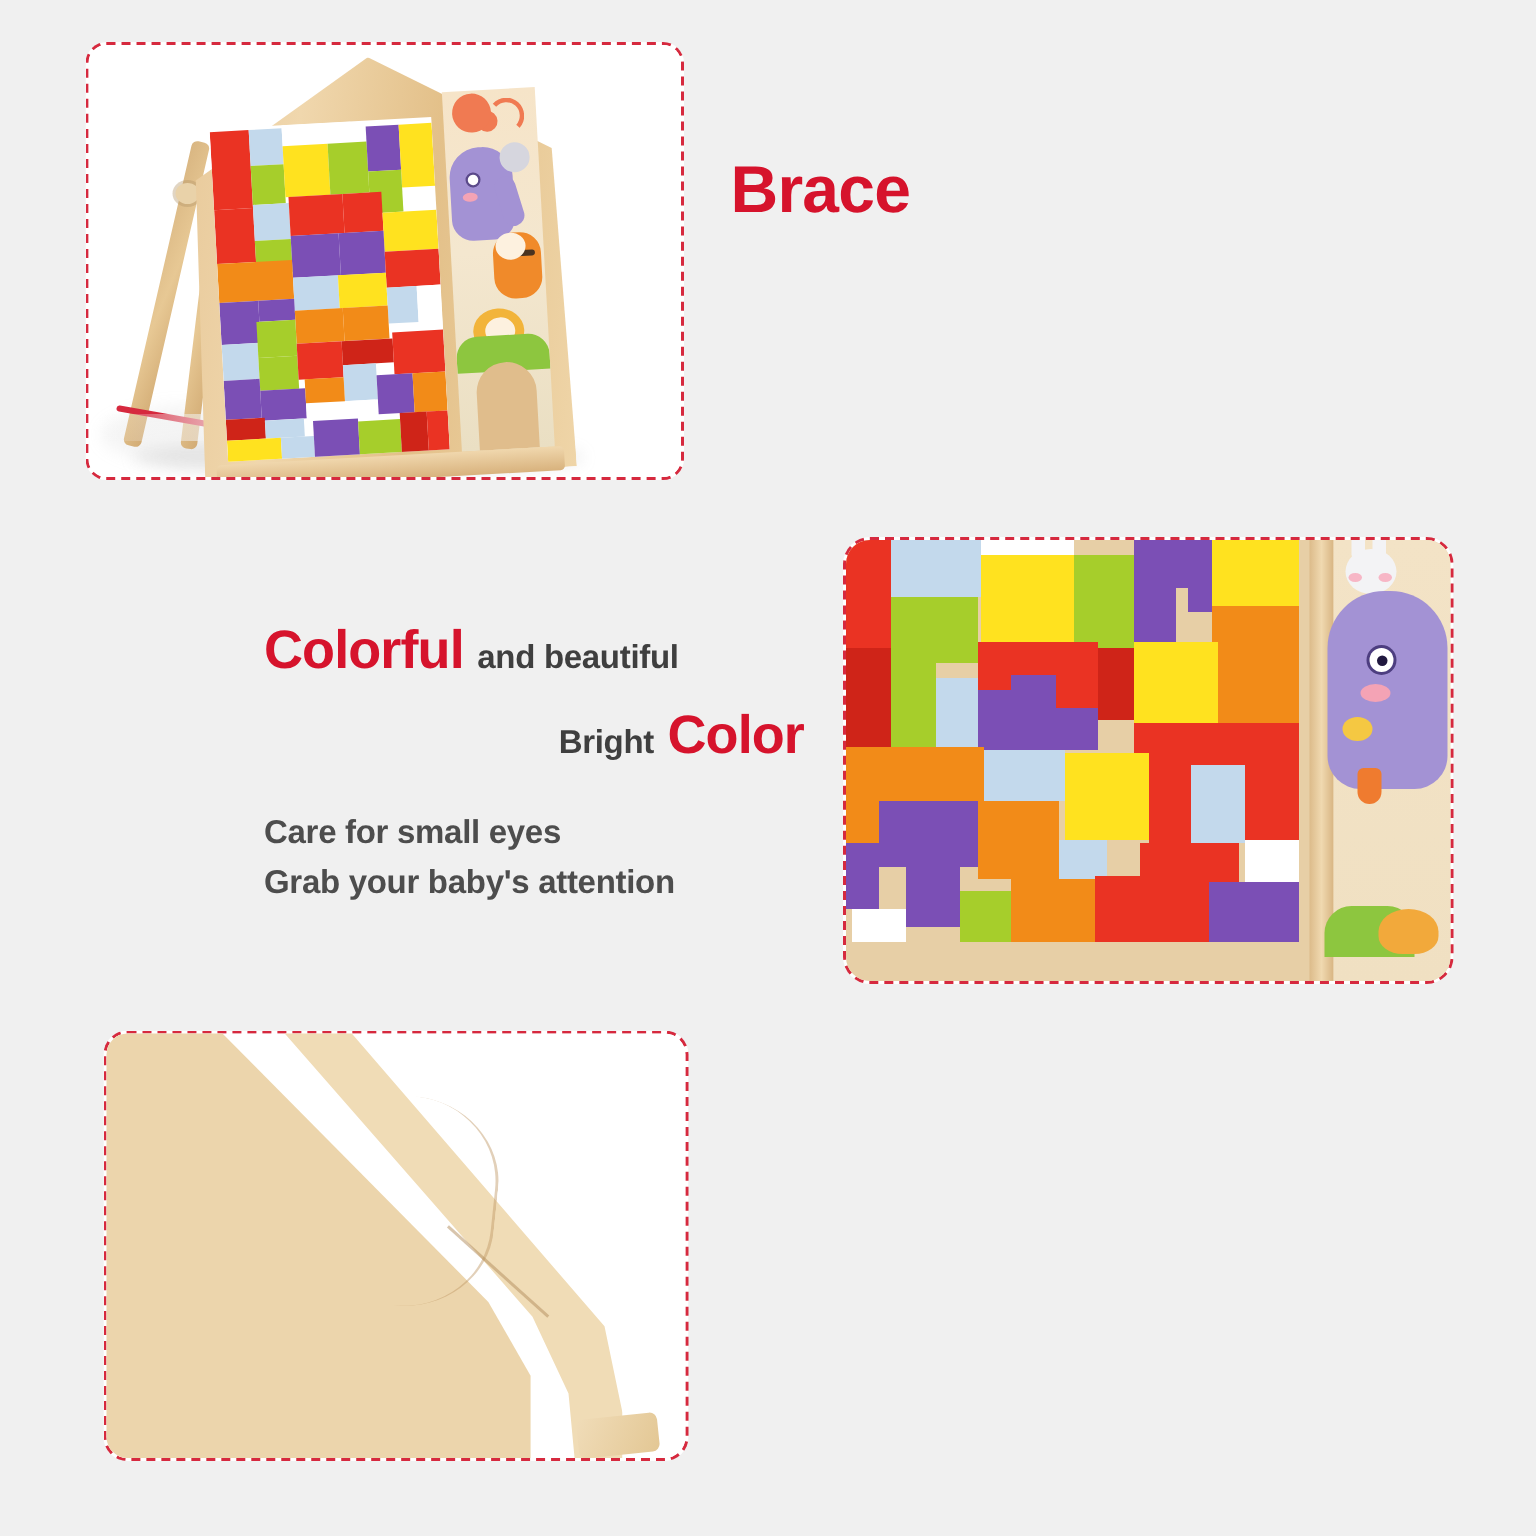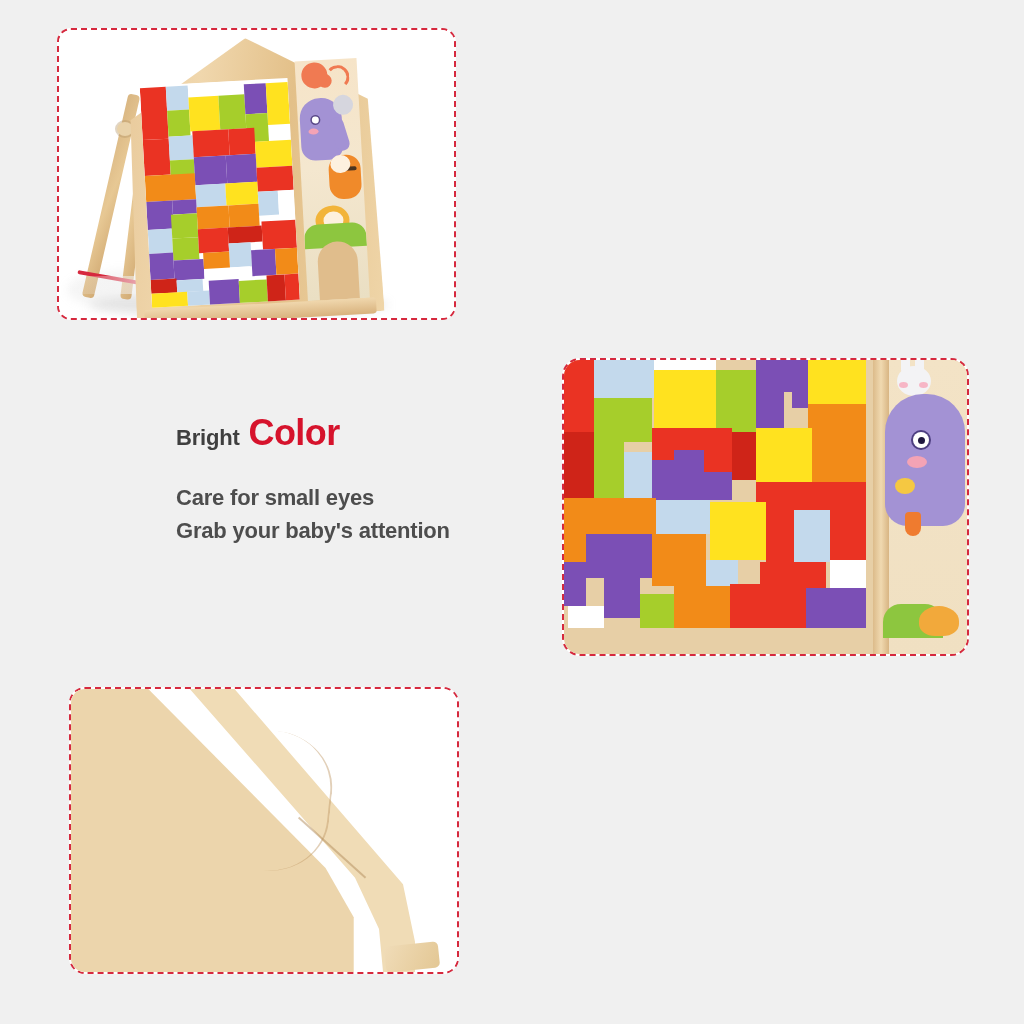--- a/index.html
+++ b/index.html
@@ -67,21 +67,21 @@
   #text-wooden .sub-line {
     color: #2d4a5e;
     font-size: 21px;
     line-height: 1.55;
   }
   #text-wooden .sub-wrap { margin-top: 16px; }
 
   
   .mix-line { line-height: 1; white-space: nowrap; }
   #mix-line-1 { margin-bottom: 21px; }
-  #mix-line-2 { margin-bottom: 30px; }
+  #mix-line-2 { margin-bottom: 30px; text-align: right; }
   .word-red-lg  { color: #d6132c; font-size: 36px; font-weight: bold; letter-spacing: -0.6px; }
   .word-gray-sm { color: #3f3f3f; font-size: 22px; font-weight: bold; letter-spacing: -0.2px; }
   .spacer-sm { display: inline-block; width: 9px; }
   #text-color .body-line {
     color: #4d4d4d;
     font-size: 22px;
     font-weight: bold;
     line-height: 1.5;
     letter-spacing: -0.2px;
   }
@@ -268,23 +268,27 @@
             <div class="arch-cutout" style="left:12px; top:182px; width:40px; height:58px;"></div>
           </div>
 
           <div style="position:absolute; left:8px; bottom:-2px; width:232px; height:16px; border-radius:3px; background:linear-gradient(180deg,#f0d7ad,#d8b27d);"></div>
         </div>
       </div>
     </div>
   </div>
 
   <div class="text-block" id="text-brace">
+    <div class="headline" id="headline-brace">Brace</div>
   </div>
 
   <div class="text-block" id="text-color">
+    <div class="mix-line" id="mix-line-1">
+      <span class="word-red-lg">Colorful</span><span class="spacer-sm"></span><span class="word-gray-sm">and  beautiful</span>
+    </div>
     <div class="mix-line" id="mix-line-2">
       <span class="word-gray-sm">Bright</span><span class="spacer-sm"></span><span class="word-red-lg">Color</span>
     </div>
     <p class="body-line" style="margin:0;">Care for small eyes</p>
     <p class="body-line" style="margin:0;">Grab your baby's attention</p>
   </div>
 
   <div class="photo-panel" id="panel-color">
     <div class="photo-inner">
       <div id="photo-color-scene">

